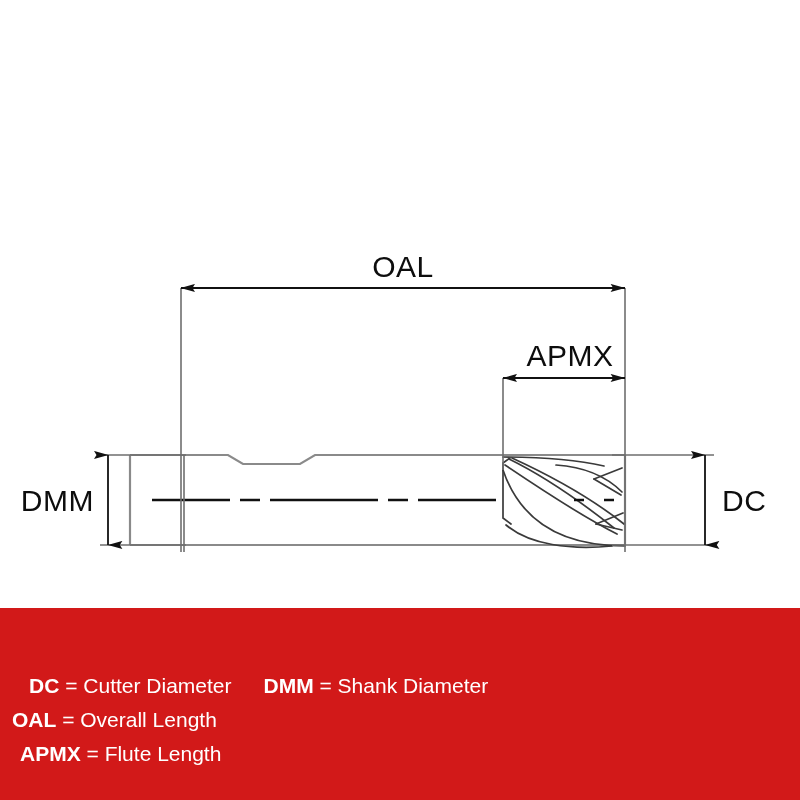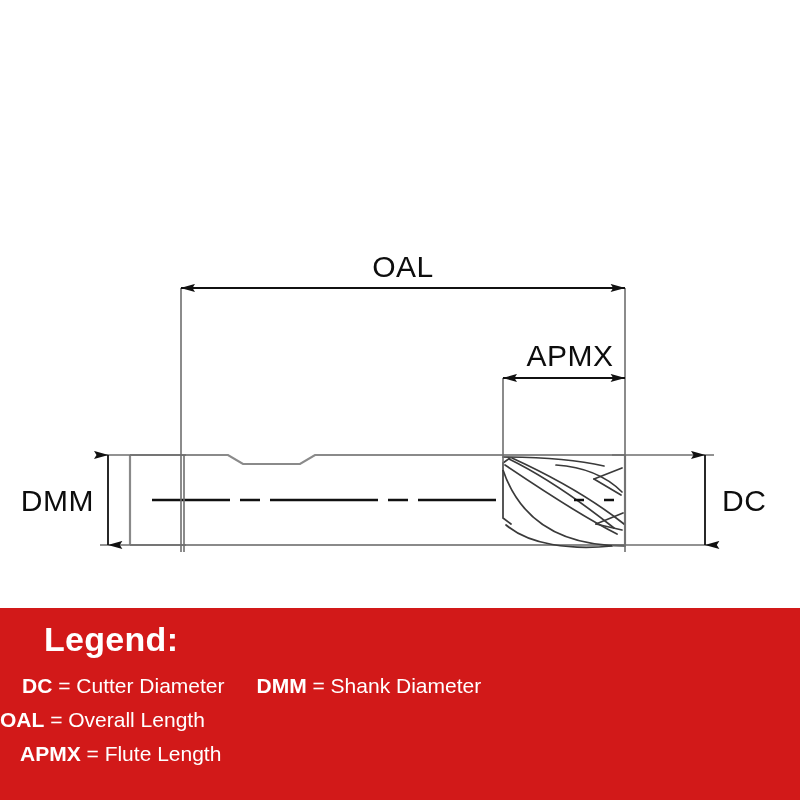--- a/index.html
+++ b/index.html
@@ -83,22 +83,22 @@
   .legend-abbr {
     font-weight: bold;
     color: #ffffff;
   }
   .legend-eq {
     color: #ffffff;
   }
   .legend-desc {
     color: #ffffff;
   }
-  .row-1 { padding-left: 22px; }
-  .row-2 { }
+  .row-1 { padding-left: 29px; }
+  .row-2 { padding-left: 12px; }
   .row-3 { padding-left: 20px; }
   .gap-between { display: inline-block; width: 32px; }
 </style>
 </head>
 <body>
 
 <div id="page">
 
   <div id="drawing-area">
     <svg id="drawing-svg" viewBox="0 0 800 608" xmlns="http://www.w3.org/2000/svg">
@@ -199,21 +199,20 @@
 
       <g>
         <line x1="705" y1="455" x2="705" y2="545" stroke="#111111" stroke-width="1.8" marker-start="url(#arrU)" marker-end="url(#arrD)"></line>
         <text class="dim-label" x="722" y="511" text-anchor="start">DC</text>
       </g>
 
     </svg>
   </div>
 
   <div id="legend-band">
-    <div id="legend-title">Legend:</div>
 
     <div class="legend-rows">
 
       <div class="legend-row row-1">
         <span class="legend-entry"><span class="legend-abbr">DC</span><span class="legend-eq"> = </span><span class="legend-desc">Cutter Diameter</span></span><span class="gap-between"></span><span class="legend-entry"><span class="legend-abbr">DMM</span><span class="legend-eq"> = </span><span class="legend-desc">Shank Diameter</span></span>
       </div>
 
       <div class="legend-row row-2">
         <span class="legend-entry"><span class="legend-abbr">OAL</span><span class="legend-eq"> = </span><span class="legend-desc">Overall Length</span></span>
       </div>

